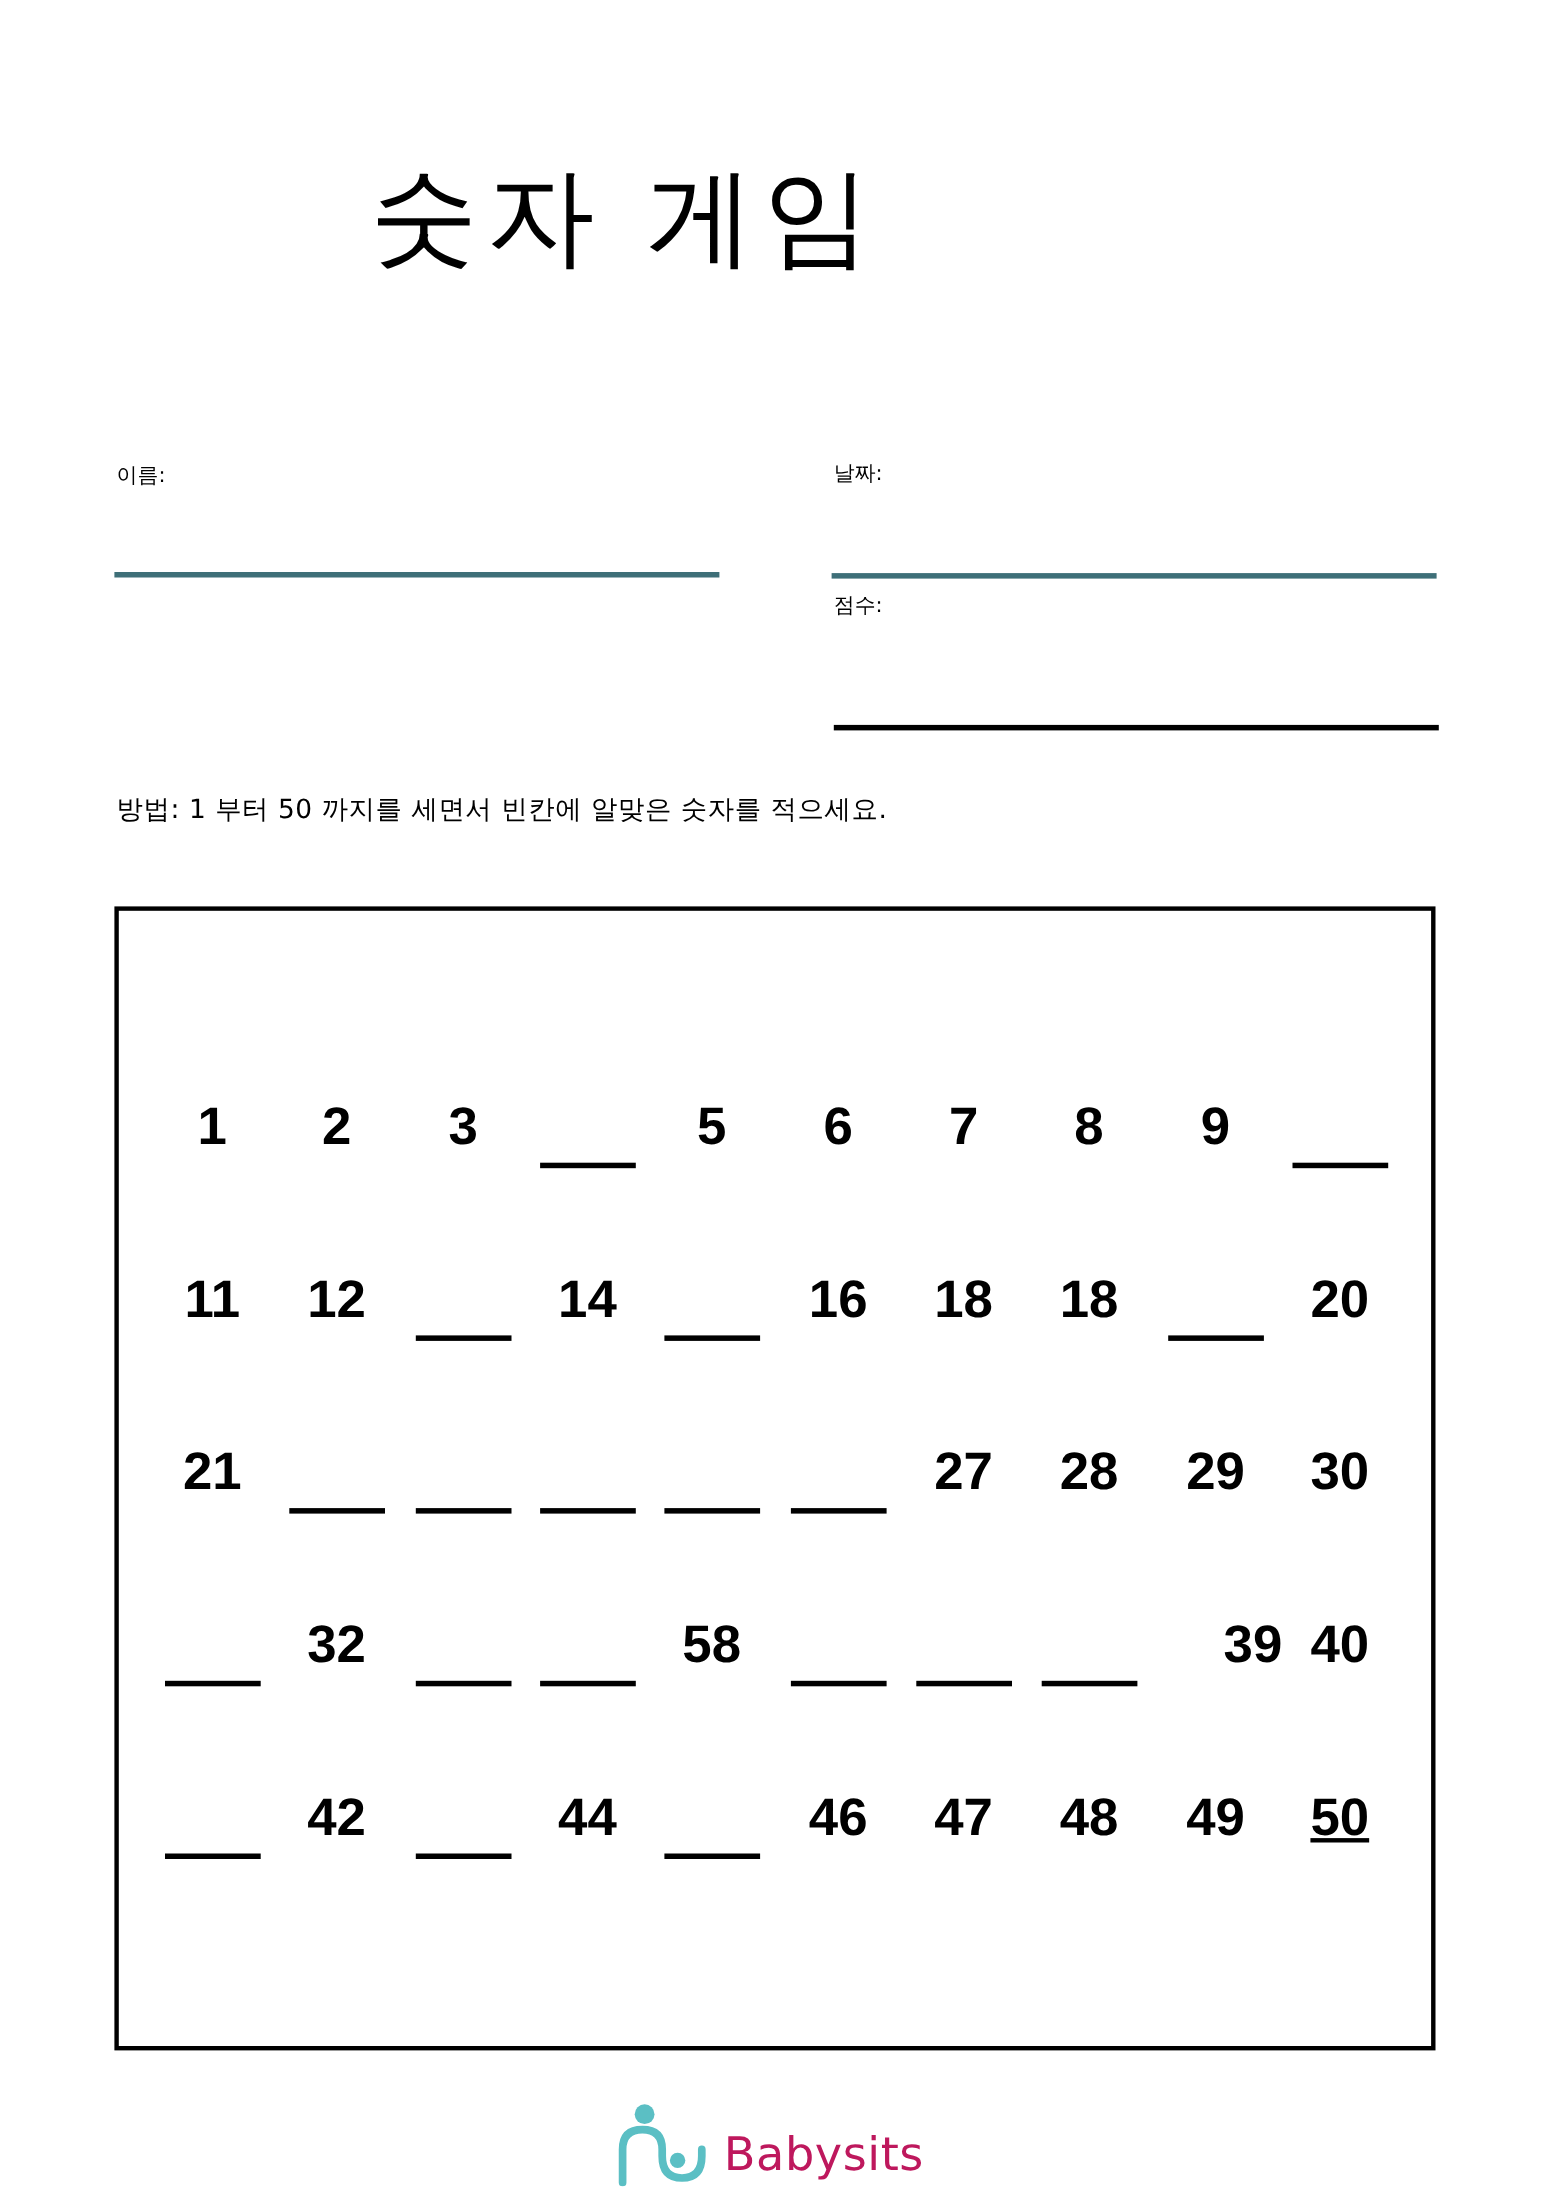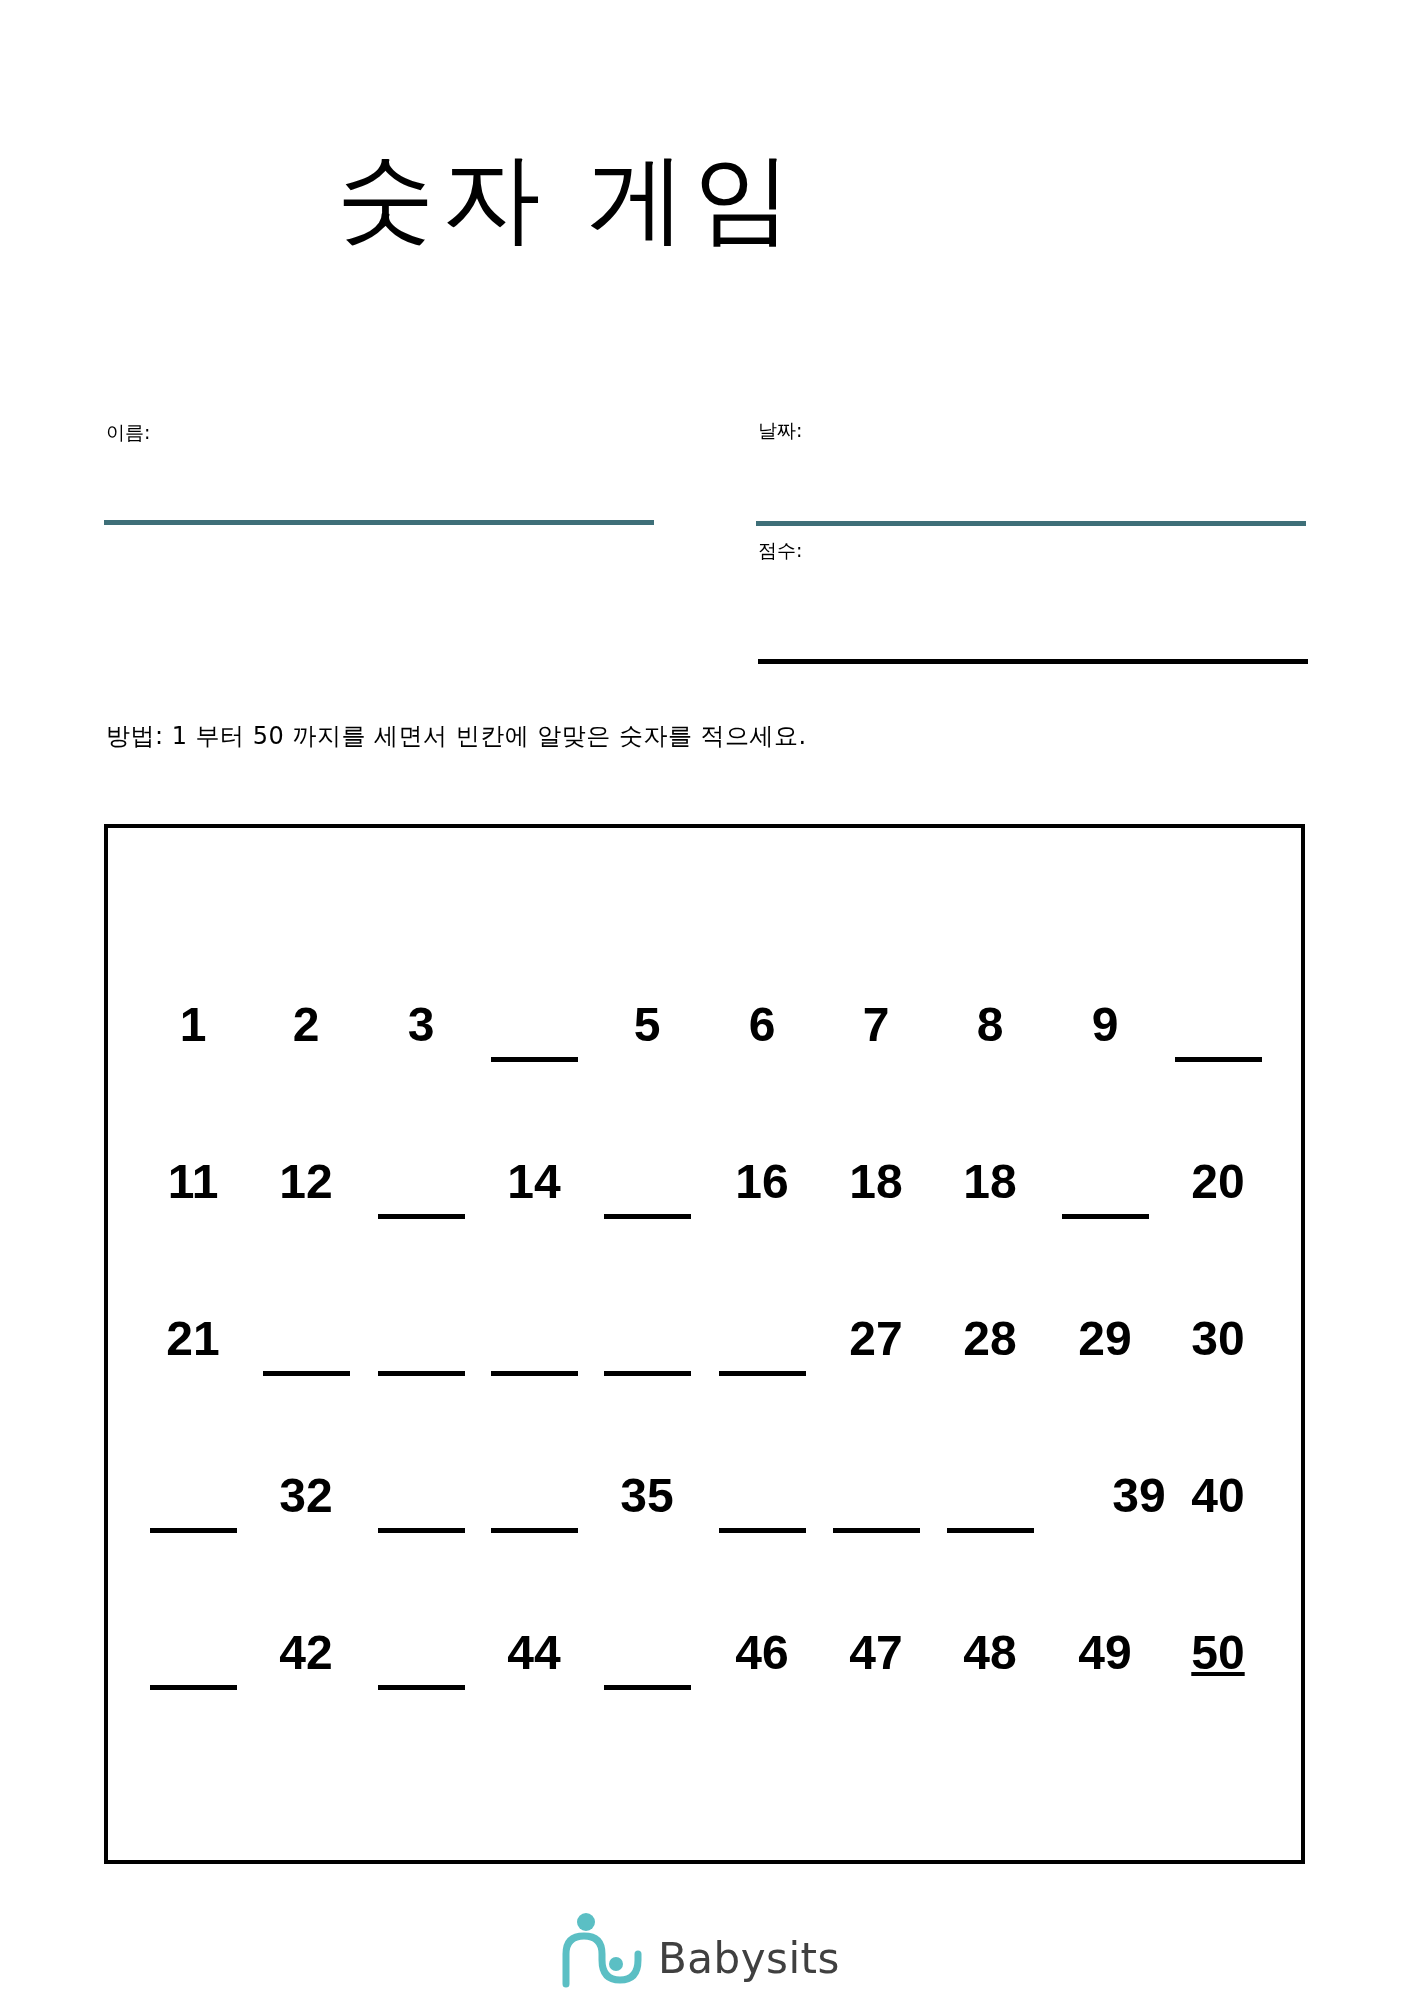--- a/index.html
+++ b/index.html
@@ -14,21 +14,21 @@
   .black { background: #000; }
   .instr { left: 106px; top: 719px; font-size: 24px; line-height: 34px; letter-spacing: 0.5px; }
   .box { left: 104px; top: 824px; width: 1193px; height: 1032px;
          border: 4px solid #000; box-sizing: content-box; }
   .cell { width: 100px; margin-left: -50px; text-align: center;
           font-family: "Liberation Sans", "DejaVu Sans", sans-serif;
           font-weight: 700; font-size: 48px; line-height: 56px; }
   .blank { width: 87px; height: 5px; margin-left: -43px; background: #000; }
   .logo { left: 560px; top: 1908px; width: 300px; height: 80px; }
   .logo-text { left: 658px; top: 1934px; font-family: "DejaVu Sans", sans-serif;
-               font-size: 42px; line-height: 50px; color: #404040; letter-spacing: 0.5px; }
+               font-size: 42px; line-height: 50px; color: #be185d; letter-spacing: 0.5px; }
 </style>
 </head>
 <body>
 
 <div class="abs title">숫자 게임</div>
 
 <div class="abs label" style="left:106px; top:417px;">이름:</div>
 <div class="abs line teal" style="left:104px; top:520px; width:550px;"></div>
 
 <div class="abs label" style="left:758px; top:415px;">날짜:</div>
@@ -69,21 +69,21 @@
     <div class="abs blank" style="left: 647px; top: 1371px;"></div>
     <div class="abs blank" style="left: 762px; top: 1371px;"></div>
     <div class="abs cell" style="left: 876px; top: 1311px;">27</div>
     <div class="abs cell" style="left: 990px; top: 1311px;">28</div>
     <div class="abs cell" style="left: 1105px; top: 1311px;">29</div>
     <div class="abs cell" style="left: 1218px; top: 1311px;">30</div>
     <div class="abs blank" style="left: 193px; top: 1528px;"></div>
     <div class="abs cell" style="left: 306px; top: 1468px;">32</div>
     <div class="abs blank" style="left: 421px; top: 1528px;"></div>
     <div class="abs blank" style="left: 534px; top: 1528px;"></div>
-    <div class="abs cell" style="left: 647px; top: 1468px;">35</div>
+    <div class="abs cell" style="left: 647px; top: 1468px;">58</div>
     <div class="abs blank" style="left: 762px; top: 1528px;"></div>
     <div class="abs blank" style="left: 876px; top: 1528px;"></div>
     <div class="abs blank" style="left: 990px; top: 1528px;"></div>
     <div class="abs cell" style="left: 1139px; top: 1468px;">39</div>
     <div class="abs cell" style="left: 1218px; top: 1468px;">40</div>
     <div class="abs blank" style="left: 193px; top: 1685px;"></div>
     <div class="abs cell" style="left: 306px; top: 1625px;">42</div>
     <div class="abs blank" style="left: 421px; top: 1685px;"></div>
     <div class="abs cell" style="left: 534px; top: 1625px;">44</div>
     <div class="abs blank" style="left: 647px; top: 1685px;"></div>

